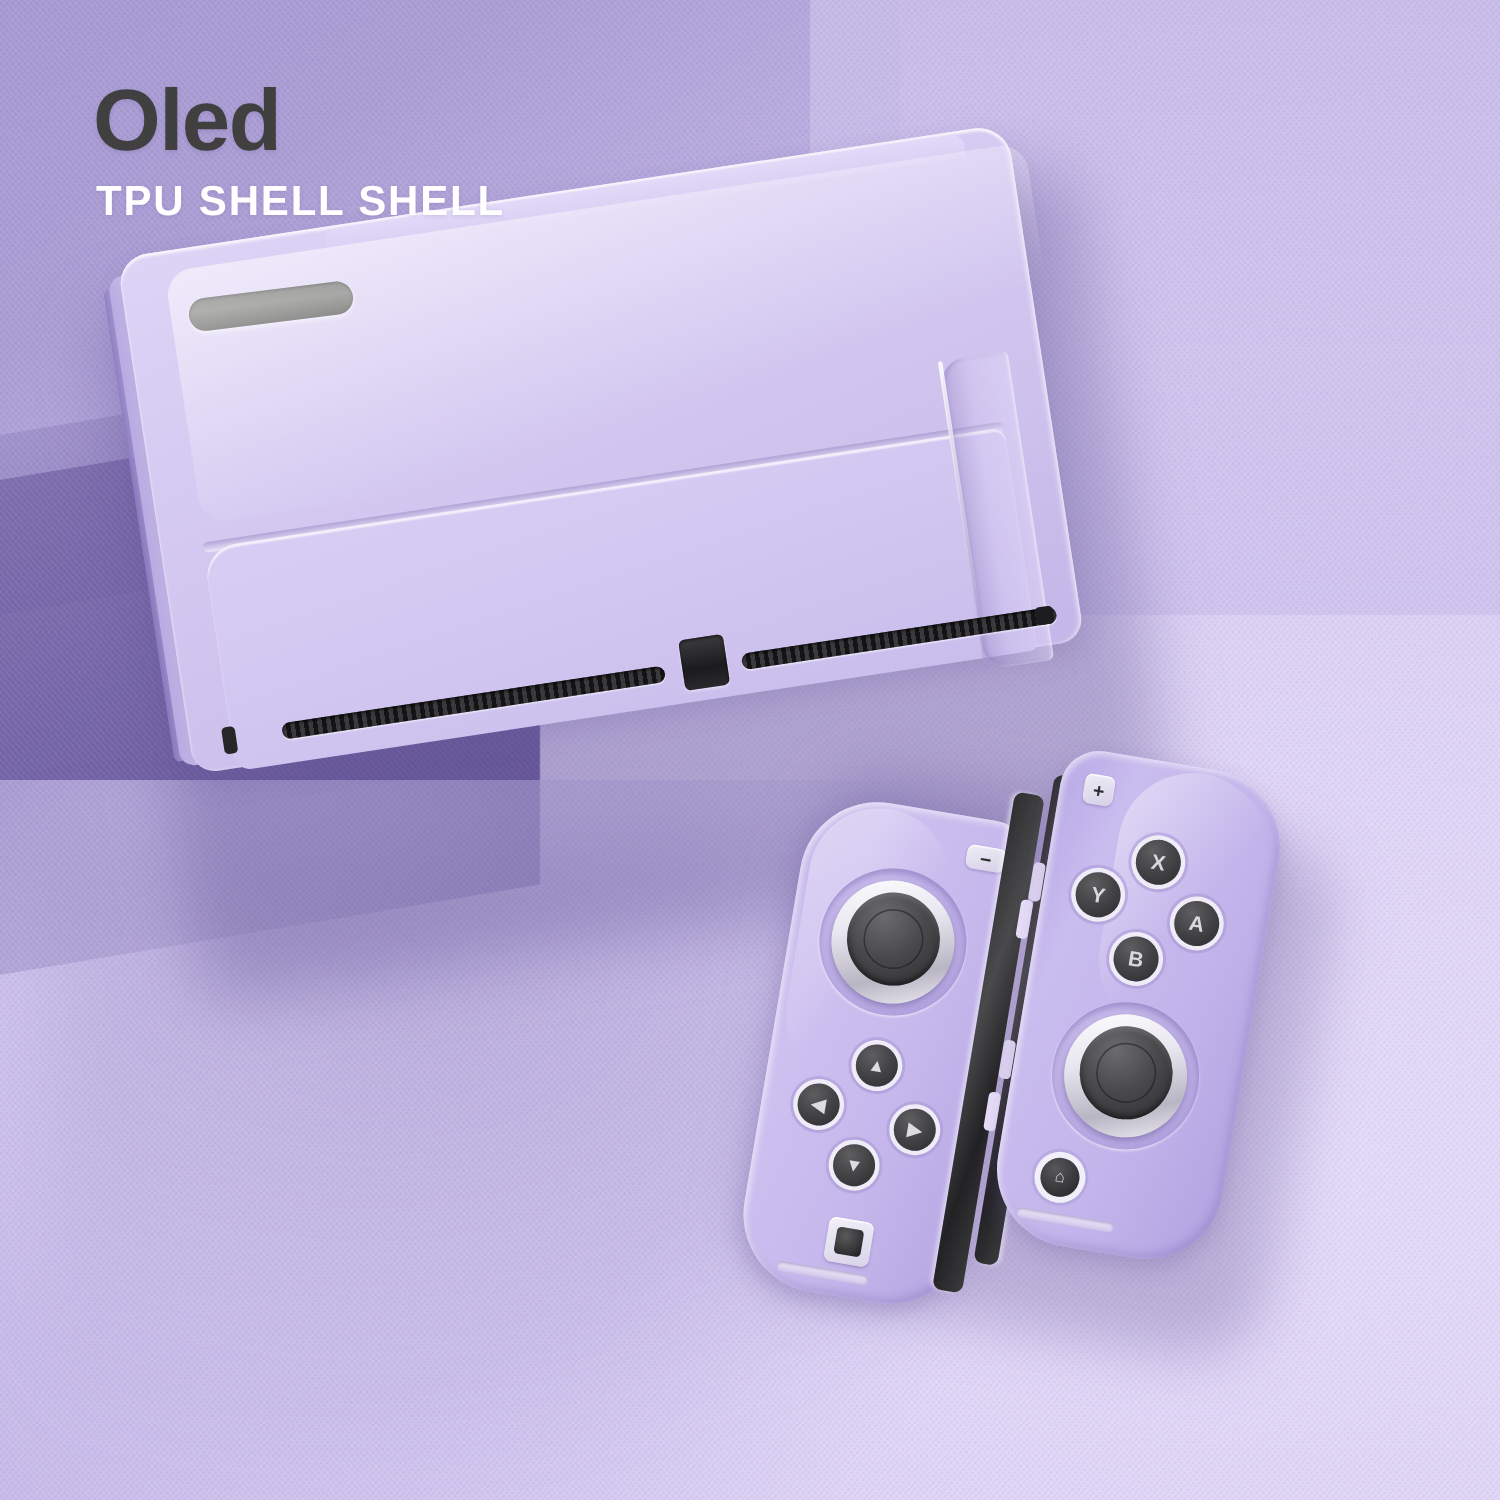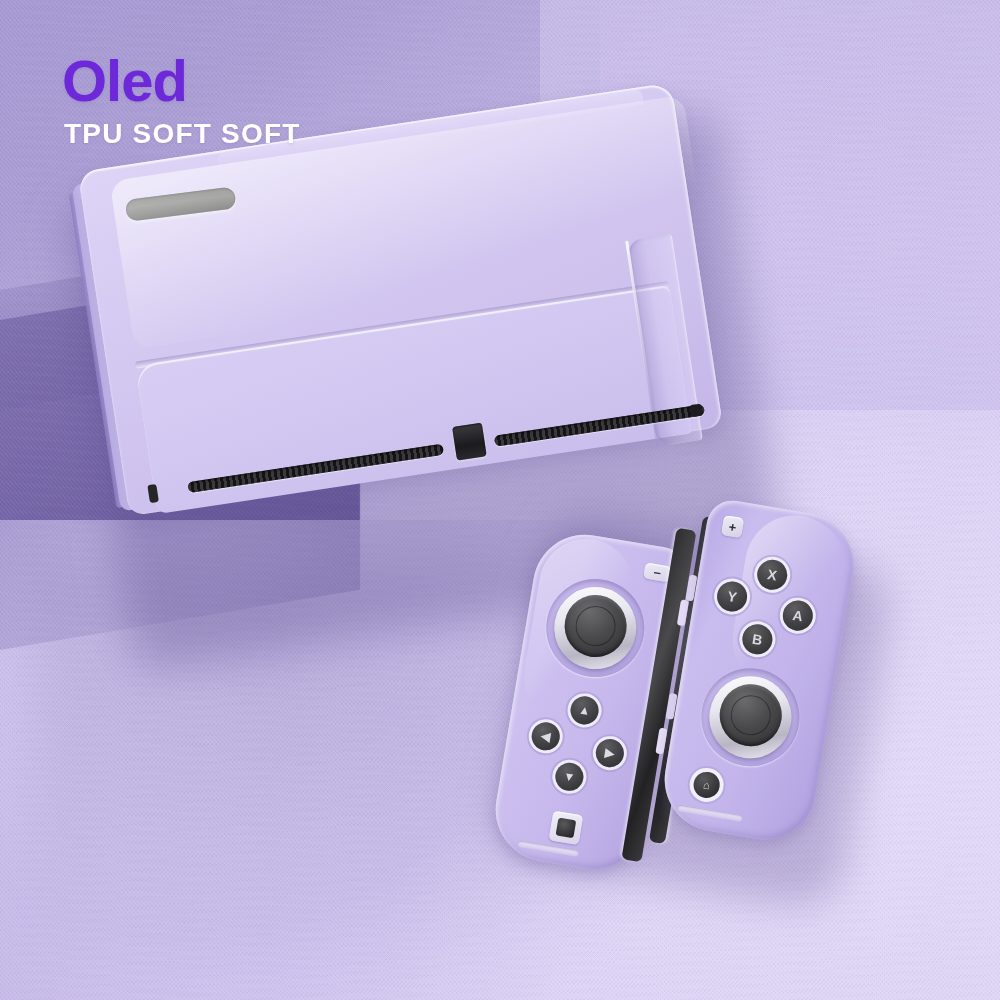--- a/index.html
+++ b/index.html
@@ -79,21 +79,21 @@
 
   
   .title-block {
     position: absolute;
     left: 62px; top: 52px;
     z-index: 40;
   }
   .title-main {
     font-size: 58px;
     font-weight: 700;
-    color: #6d28d9;
+    color: #404040;
     letter-spacing: -1px;
     line-height: 1;
     margin: 0;
     text-shadow: 0 1px 3px rgba(90,72,140,.18);
   }
   .title-sub {
     margin: 10px 0 0 2px;
     font-size: 28px;
     font-weight: 700;
     color: #ffffff;
@@ -532,17 +532,17 @@
       </div>
 
       <div class="jc-slot" style="left:18px; bottom:14px; width:66px; height:7px;"></div>
     </div>
   </div>
 
   <div class="bg-noise"></div>
 
   <div class="title-block">
     <div class="title-main">Oled</div>
-    <div class="title-sub">TPU SOFT SOFT</div>
+    <div class="title-sub">TPU SHELL SHELL</div>
   </div>
 
 
 </div>
 
 </body></html>

